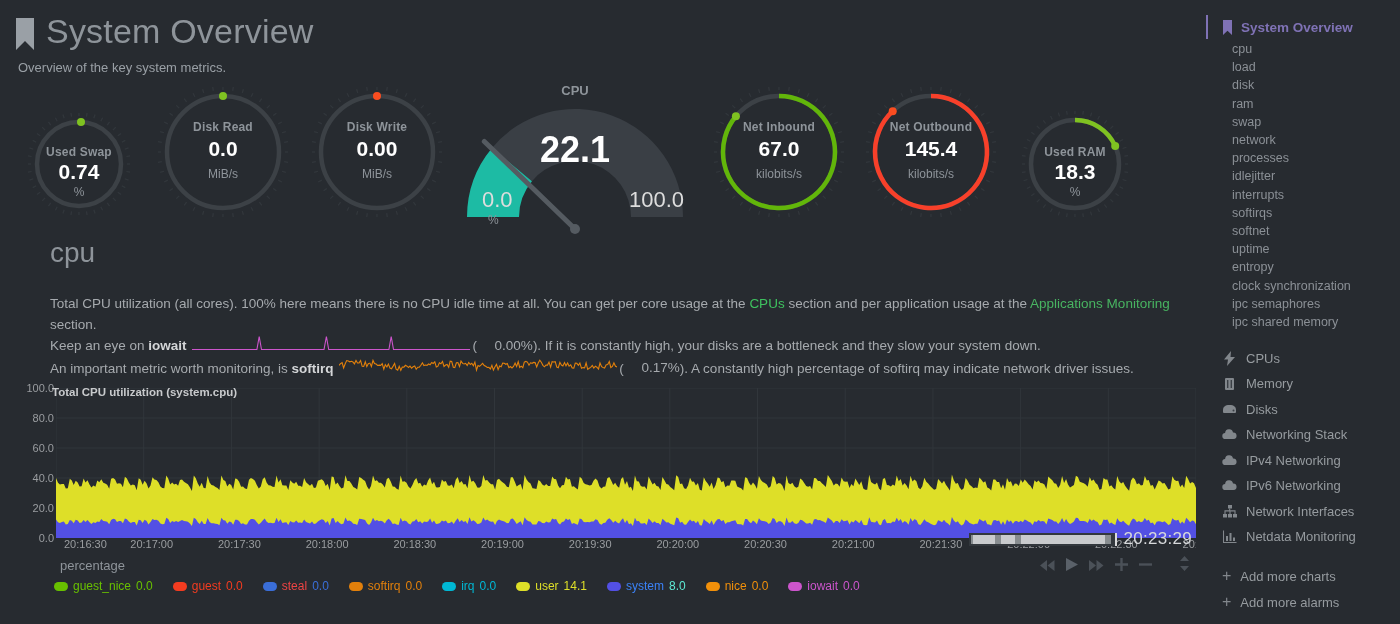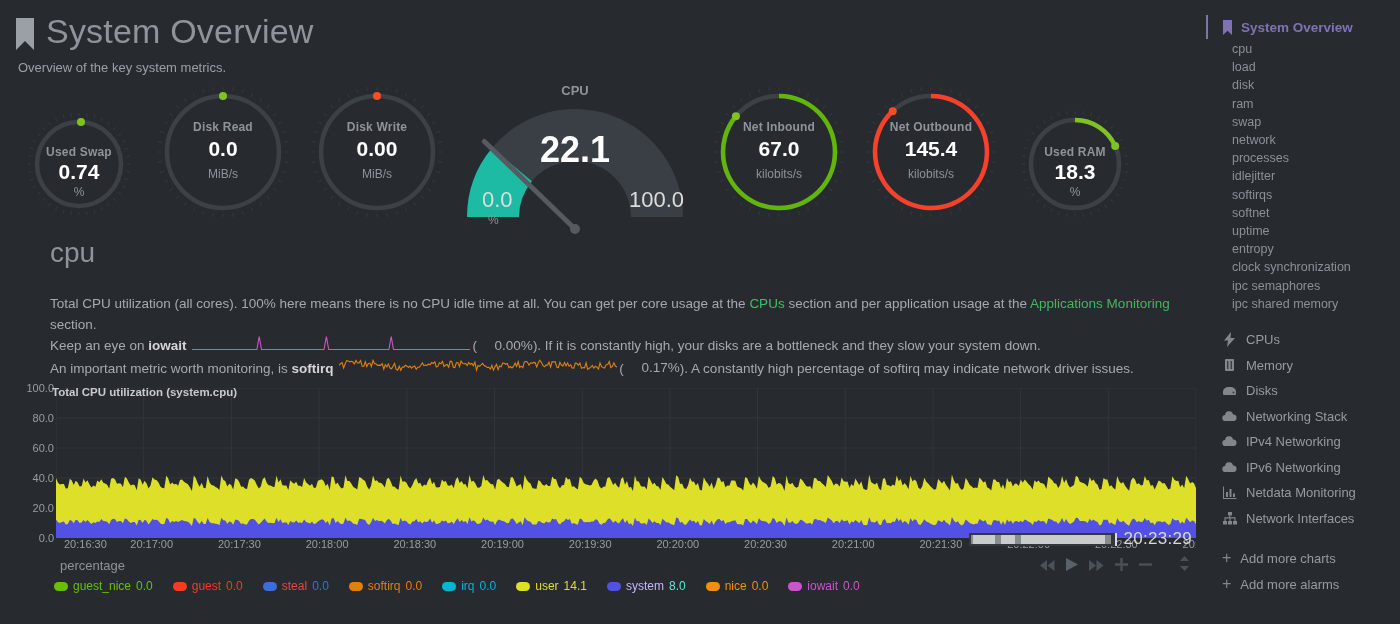--- a/index.html
+++ b/index.html
@@ -604,21 +604,21 @@
       <span class="nm" style="color:#00b8d4">irq</span>
       <span class="vl" style="color:#00b8d4">0.0</span>
     </div>
     <div class="lg">
       <span class="dot" style="background:#dedf28"></span>
       <span class="nm" style="color:#dedf28">user</span>
       <span class="vl" style="color:#dedf28">14.1</span>
     </div>
     <div class="lg">
       <span class="dot" style="background:#5350e4"></span>
-      <span class="nm" style="color:#c4b5fd">system</span>
+      <span class="nm" style="color:#3b82f6">system</span>
       <span class="vl" style="color:#5eead4">8.0</span>
     </div>
     <div class="lg">
       <span class="dot" style="background:#f2900a"></span>
       <span class="nm" style="color:#f2900a">nice</span>
       <span class="vl" style="color:#f2900a">0.0</span>
     </div>
     <div class="lg">
       <span class="dot" style="background:#cc55cc"></span>
       <span class="nm" style="color:#cc55cc">iowait</span>
@@ -685,20 +685,21 @@
 
     <div id="sb-subs">
         <div class="sb-sub">cpu</div>
         <div class="sb-sub">load</div>
         <div class="sb-sub">disk</div>
         <div class="sb-sub">ram</div>
         <div class="sb-sub">swap</div>
         <div class="sb-sub">network</div>
         <div class="sb-sub">processes</div>
         <div class="sb-sub">idlejitter</div>
+        <div class="sb-sub">interrupts</div>
         <div class="sb-sub">softirqs</div>
         <div class="sb-sub">softnet</div>
         <div class="sb-sub">uptime</div>
         <div class="sb-sub">entropy</div>
         <div class="sb-sub">clock synchronization</div>
         <div class="sb-sub">ipc semaphores</div>
         <div class="sb-sub">ipc shared memory</div>
       </div>
     <div class="sb-group" id="sb-sections">
         <div class="sb-item">
@@ -744,44 +745,44 @@
           </span>
        <span>IPv4 Networking</span>
      </div>
         <div class="sb-item">
        <span class="ic">
             <svg width="15" height="11" viewBox="0 0 15 11">
               <path d="M3.5 10 a3 3 0 0 1 -.4 -6 A4 4 0 0 1 11 3.4 a2.9 2.9 0 0 1 .5 6.6 Z" fill="#82878c"></path>
             </svg>
           </span>
        <span>IPv6 Networking</span>
-     </div>
-        <div class="sb-item">
-       <span class="ic">
-            <svg width="14" height="13" viewBox="0 0 14 13">
-              <path d="M0.5 0.5 v12 h13" stroke="#82878c" stroke-width="1.1" fill="none"></path>
-              <rect x="3" y="6" width="2" height="5" fill="#82878c"></rect>
-              <rect x="6.5" y="3" width="2" height="8" fill="#82878c"></rect>
-              <rect x="10" y="7.5" width="2" height="3.5" fill="#82878c"></rect>
-            </svg>
-          </span>
-       <span>Netdata Monitoring</span>
      </div>
         <div class="sb-item">
        <span class="ic">
             <svg width="14" height="13" viewBox="0 0 14 13">
               <rect x="5" y="0" width="4" height="3.5" fill="#82878c"></rect>
               <rect x="0" y="9" width="4" height="3.5" fill="#82878c"></rect>
               <rect x="5" y="9" width="4" height="3.5" fill="#82878c"></rect>
               <rect x="10" y="9" width="4" height="3.5" fill="#82878c"></rect>
               <path d="M6.7 3.5 v2.4 H2 v3.1 M7 5.9 v3.1 M7.3 5.9 H12 v3.1" stroke="#82878c" stroke-width="1.1" fill="none"></path>
             </svg>
           </span>
        <span>Network Interfaces</span>
      </div>
+        <div class="sb-item">
+       <span class="ic">
+            <svg width="14" height="13" viewBox="0 0 14 13">
+              <path d="M0.5 0.5 v12 h13" stroke="#82878c" stroke-width="1.1" fill="none"></path>
+              <rect x="3" y="6" width="2" height="5" fill="#82878c"></rect>
+              <rect x="6.5" y="3" width="2" height="8" fill="#82878c"></rect>
+              <rect x="10" y="7.5" width="2" height="3.5" fill="#82878c"></rect>
+            </svg>
+          </span>
+       <span>Netdata Monitoring</span>
+     </div>
       </div>
     <div class="sb-group" id="sb-adds">
         <div class="sb-add">
        <span class="plus">+</span>
        <span>Add more charts</span>
      </div>
         <div class="sb-add">
        <span class="plus">+</span>
        <span>Add more alarms</span>
      </div>

